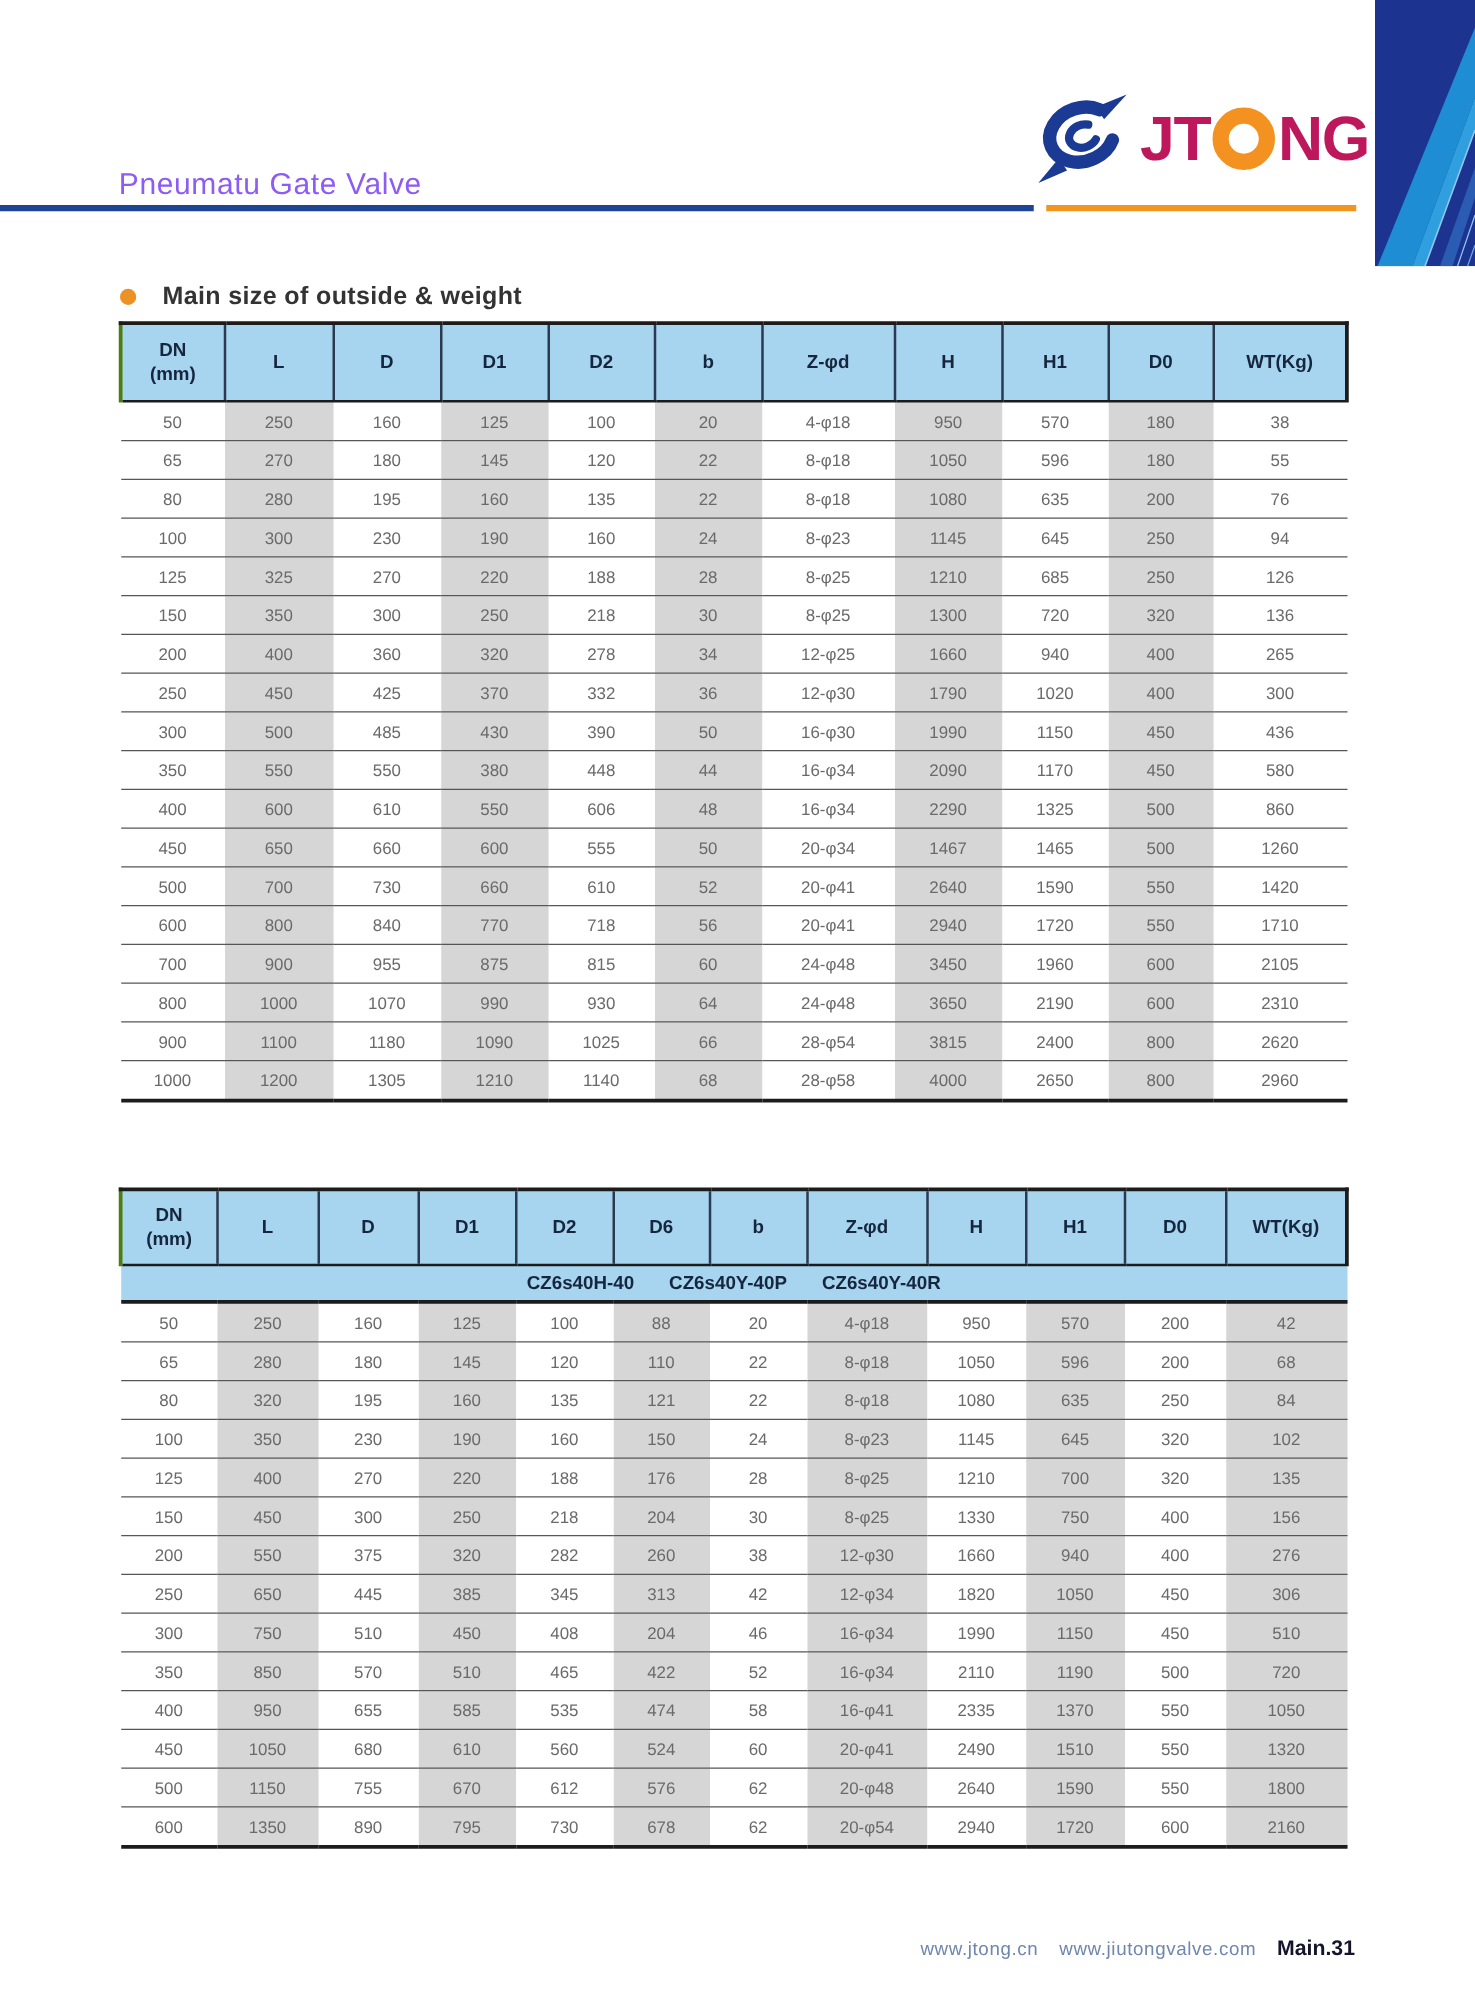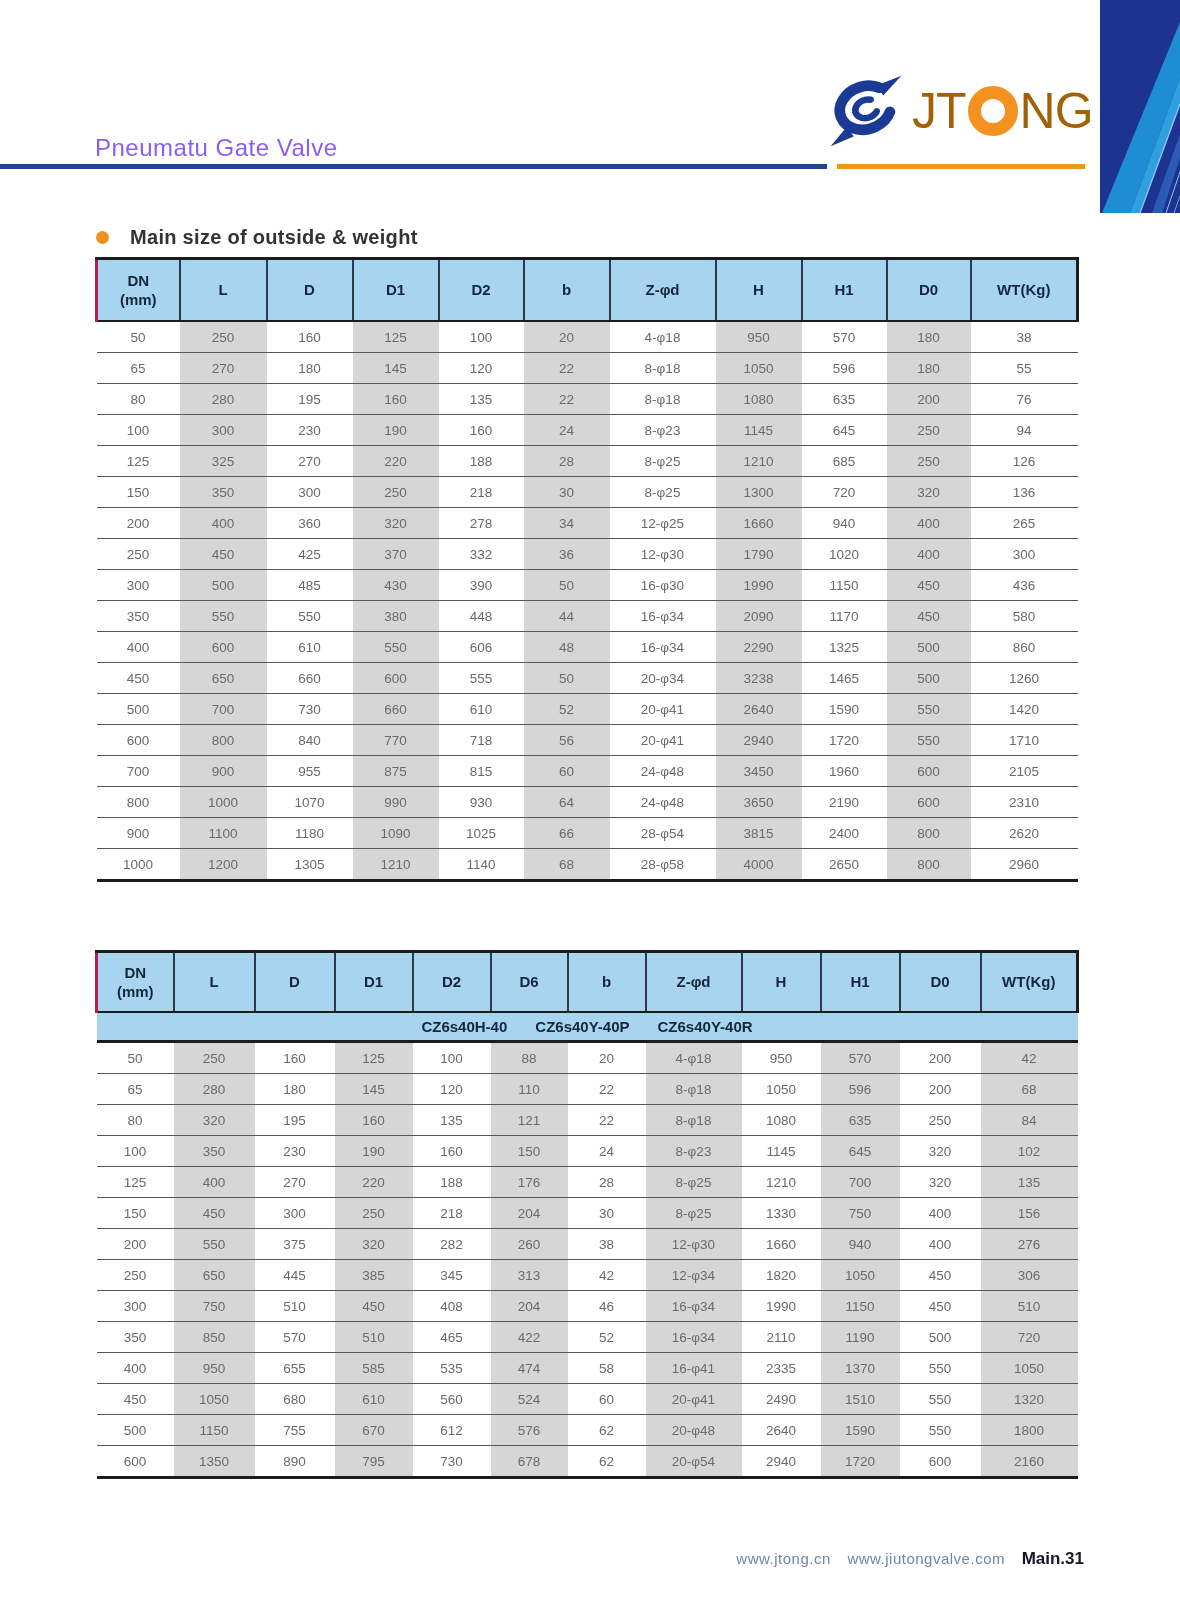--- a/index.html
+++ b/index.html
@@ -7,39 +7,39 @@
     position:relative;width:1180px;height:1600px;background:#ffffff;overflow:hidden;
     font-family:"Liberation Sans","DejaVu Sans",sans-serif;
   }
   
   .page-title{
     position:absolute;left:95px;top:116px;font-size:24px;color:#8b5cf6;letter-spacing:.5px;margin-top:18px;
   }
   .corner-art{position:absolute;top:0;right:0;line-height:0;}
   .logo{position:absolute;left:828px;top:74px;display:flex;align-items:center;}
   .logo-icon{margin-right:8px;line-height:0;}
-  .logo-text{display:flex;align-items:center;font-weight:normal;color:#a16207;
+  .logo-text{display:flex;align-items:center;font-weight:bold;color:#be185d;
     font-size:50px;letter-spacing:-1px;line-height:1;}
   .logo-o{width:24px;height:24px;border:13px solid #f39121;border-radius:50%;margin:0 2px;}
   .rule-blue{position:absolute;left:0;top:164px;width:827px;height:5px;background:#1e4496;}
   .rule-orange{position:absolute;left:837px;top:164px;width:248px;height:5px;background:#f0961e;}
   
   .section-head{position:absolute;left:96px;top:226px;display:flex;align-items:center;gap:21px;}
   .bullet{width:13px;height:13px;border-radius:50%;background:#ec9225;flex:0 0 auto;}
   .section-title{font-size:20px;font-weight:bold;color:#333;letter-spacing:.3px;}
   
   table.sizes{position:absolute;left:95px;width:981px;border-collapse:collapse;table-layout:fixed;}
   #t1{top:257px;}
   #t2{top:950px;}
   table.sizes th{
     background:#a7d4ef;font-size:15px;font-weight:bold;color:#16263e;
     border-top:3px solid #1c1c1c;border-bottom:2px solid #1c1c1c;border-left:2px solid #2b3a50;
     white-space:pre-line;line-height:1.3;text-align:center;padding:0;
   }
-  table.sizes th:first-child{border-left:3px solid #be185d;}
+  table.sizes th:first-child{border-left:3px solid #4d7c0f;}
   table.sizes th:last-child{border-right:3px solid #1c1c1c;}
   #t1 th{height:60px;} #t2 th{height:58px;}
   table.sizes td.model{
     background:#a7d4ef;border-bottom:3px solid #1c1c1c;height:27px;
     text-align:center;font-weight:bold;color:#16263e;font-size:15px;padding:0;
   }
   .model-name{margin:0 14px;}
   table.sizes tbody td{
     height:30px;text-align:center;font-size:13.5px;color:#6a6a6a;
     border-bottom:1.5px solid #565656;padding:0;background:#fff;
@@ -273,21 +273,21 @@
           <td>860</td>
         </tr>
         <tr>
           <td>450</td>
           <td class="stripe">650</td>
           <td>660</td>
           <td class="stripe">600</td>
           <td>555</td>
           <td class="stripe">50</td>
           <td>20-φ34</td>
-          <td class="stripe">3238</td>
+          <td class="stripe">1467</td>
           <td>1465</td>
           <td class="stripe">500</td>
           <td>1260</td>
         </tr>
         <tr>
           <td>500</td>
           <td class="stripe">700</td>
           <td>730</td>
           <td class="stripe">660</td>
           <td>610</td>

